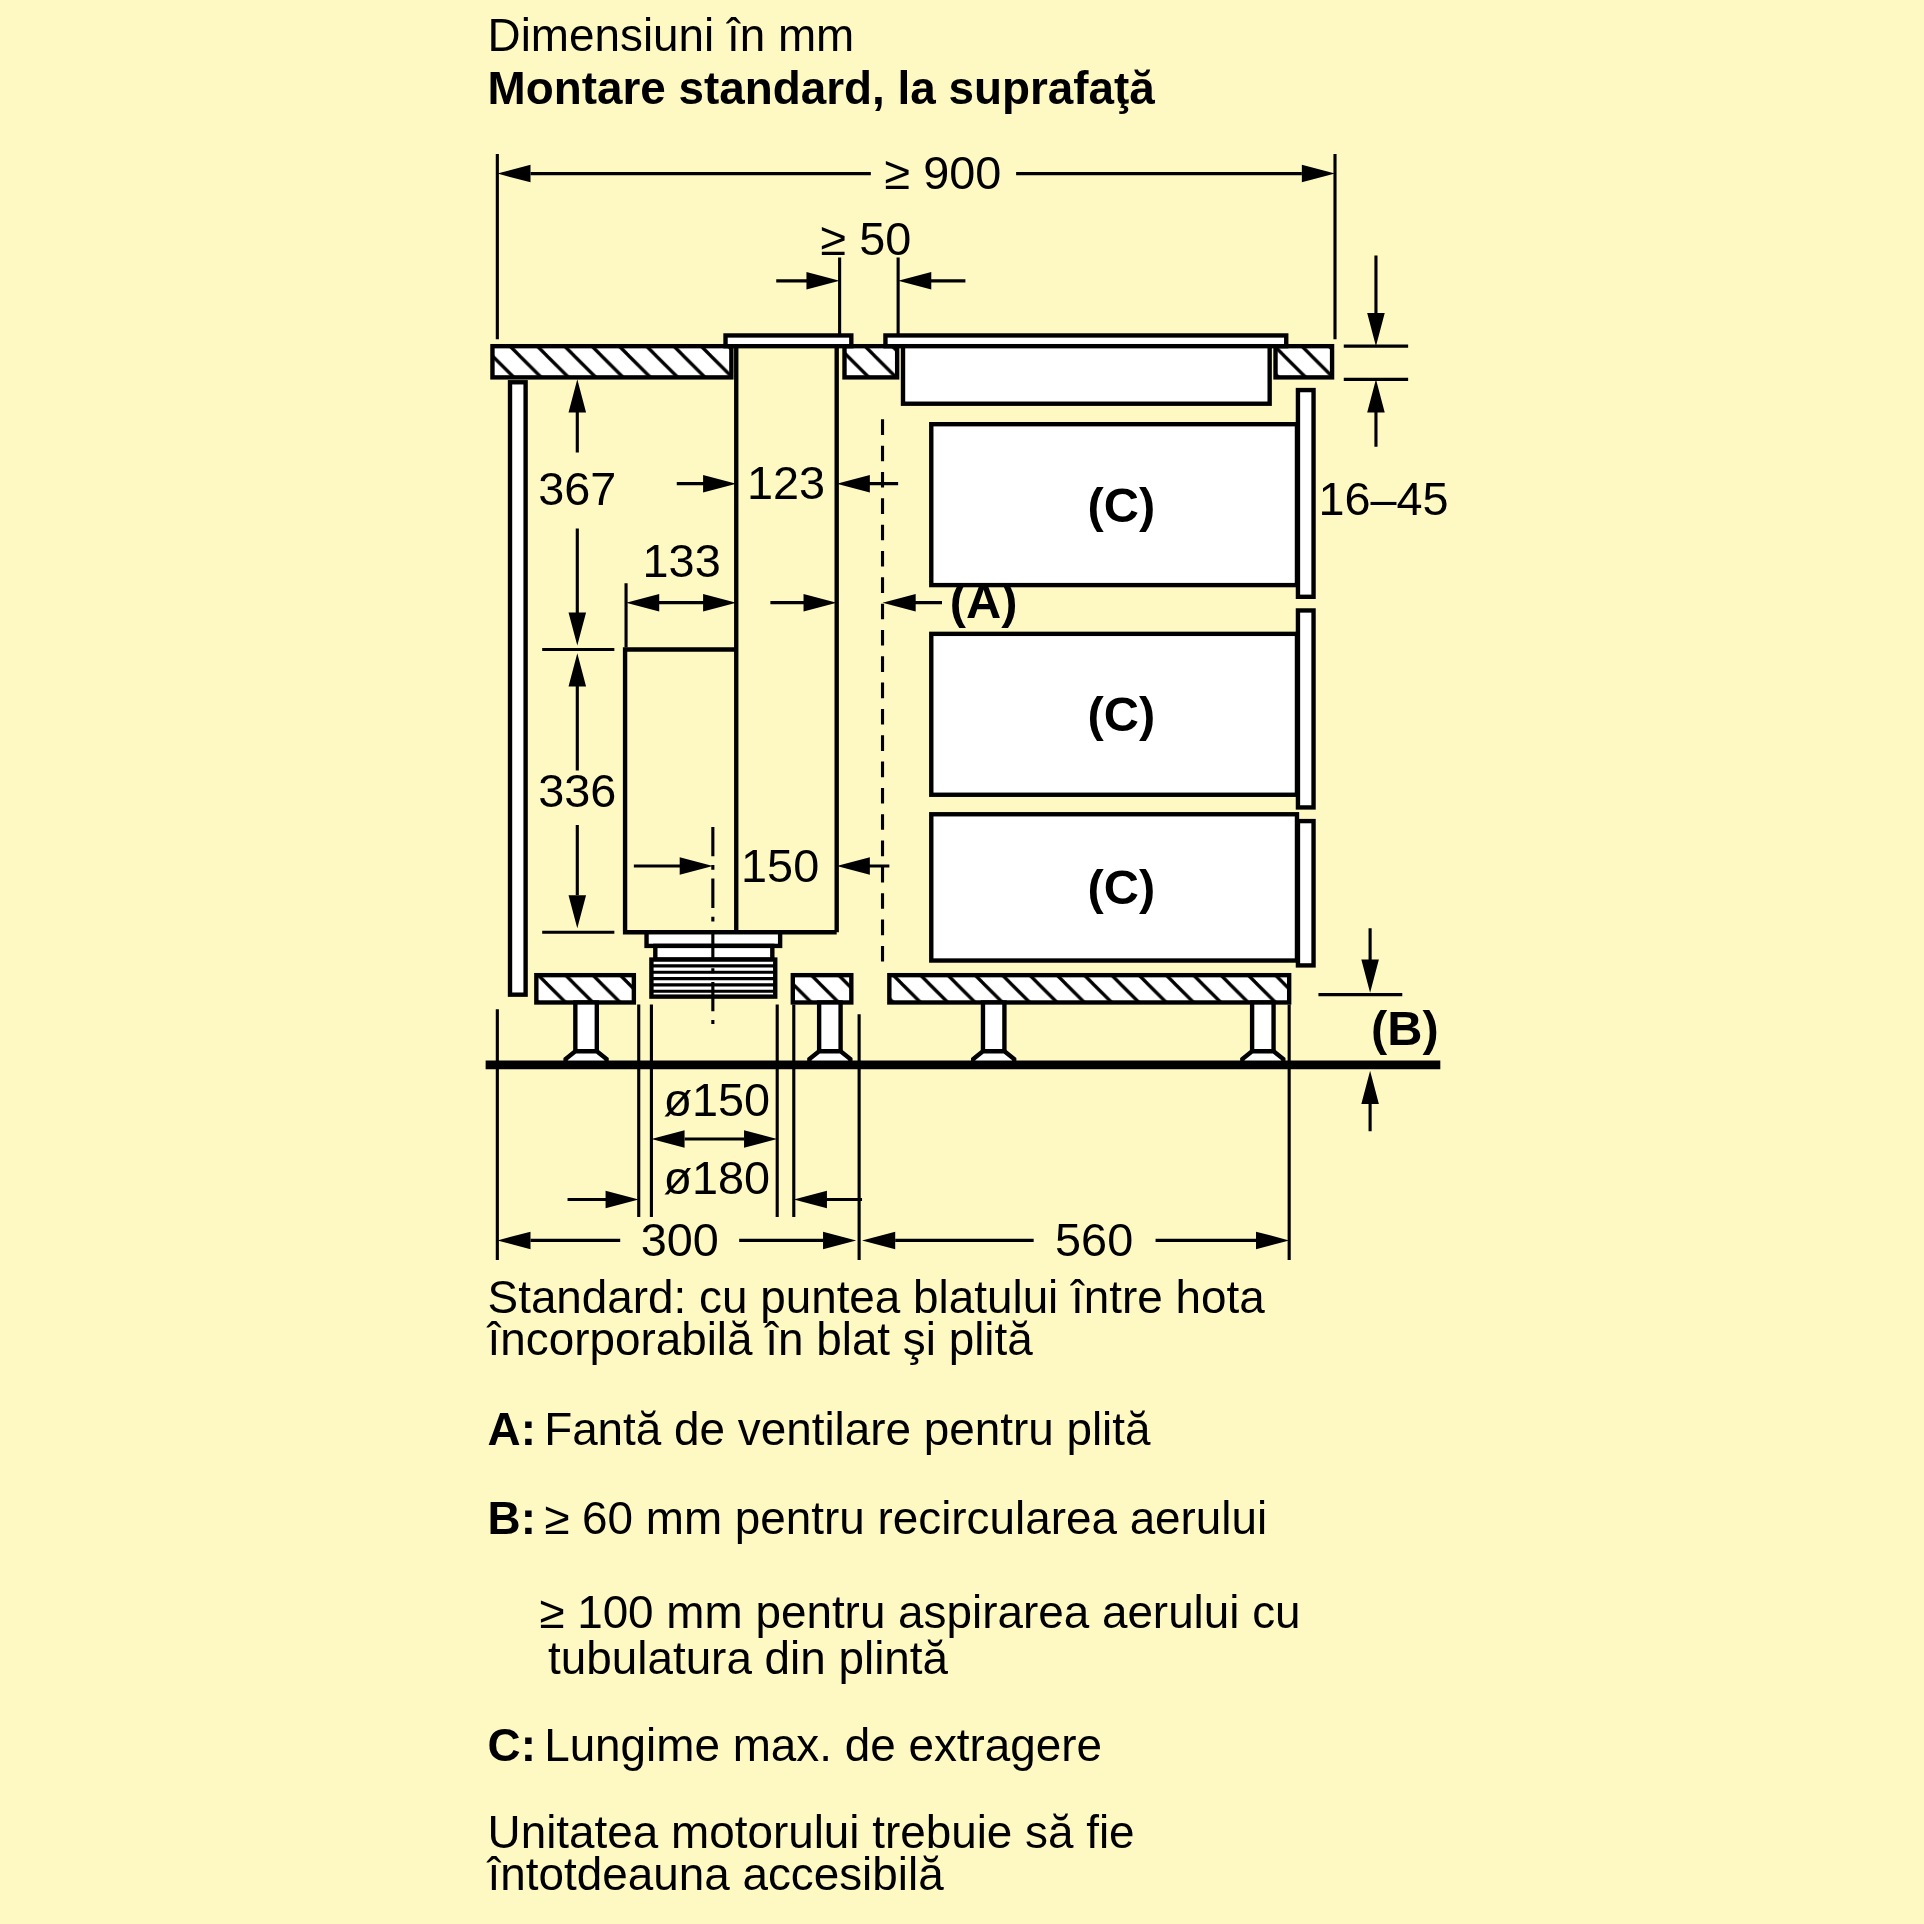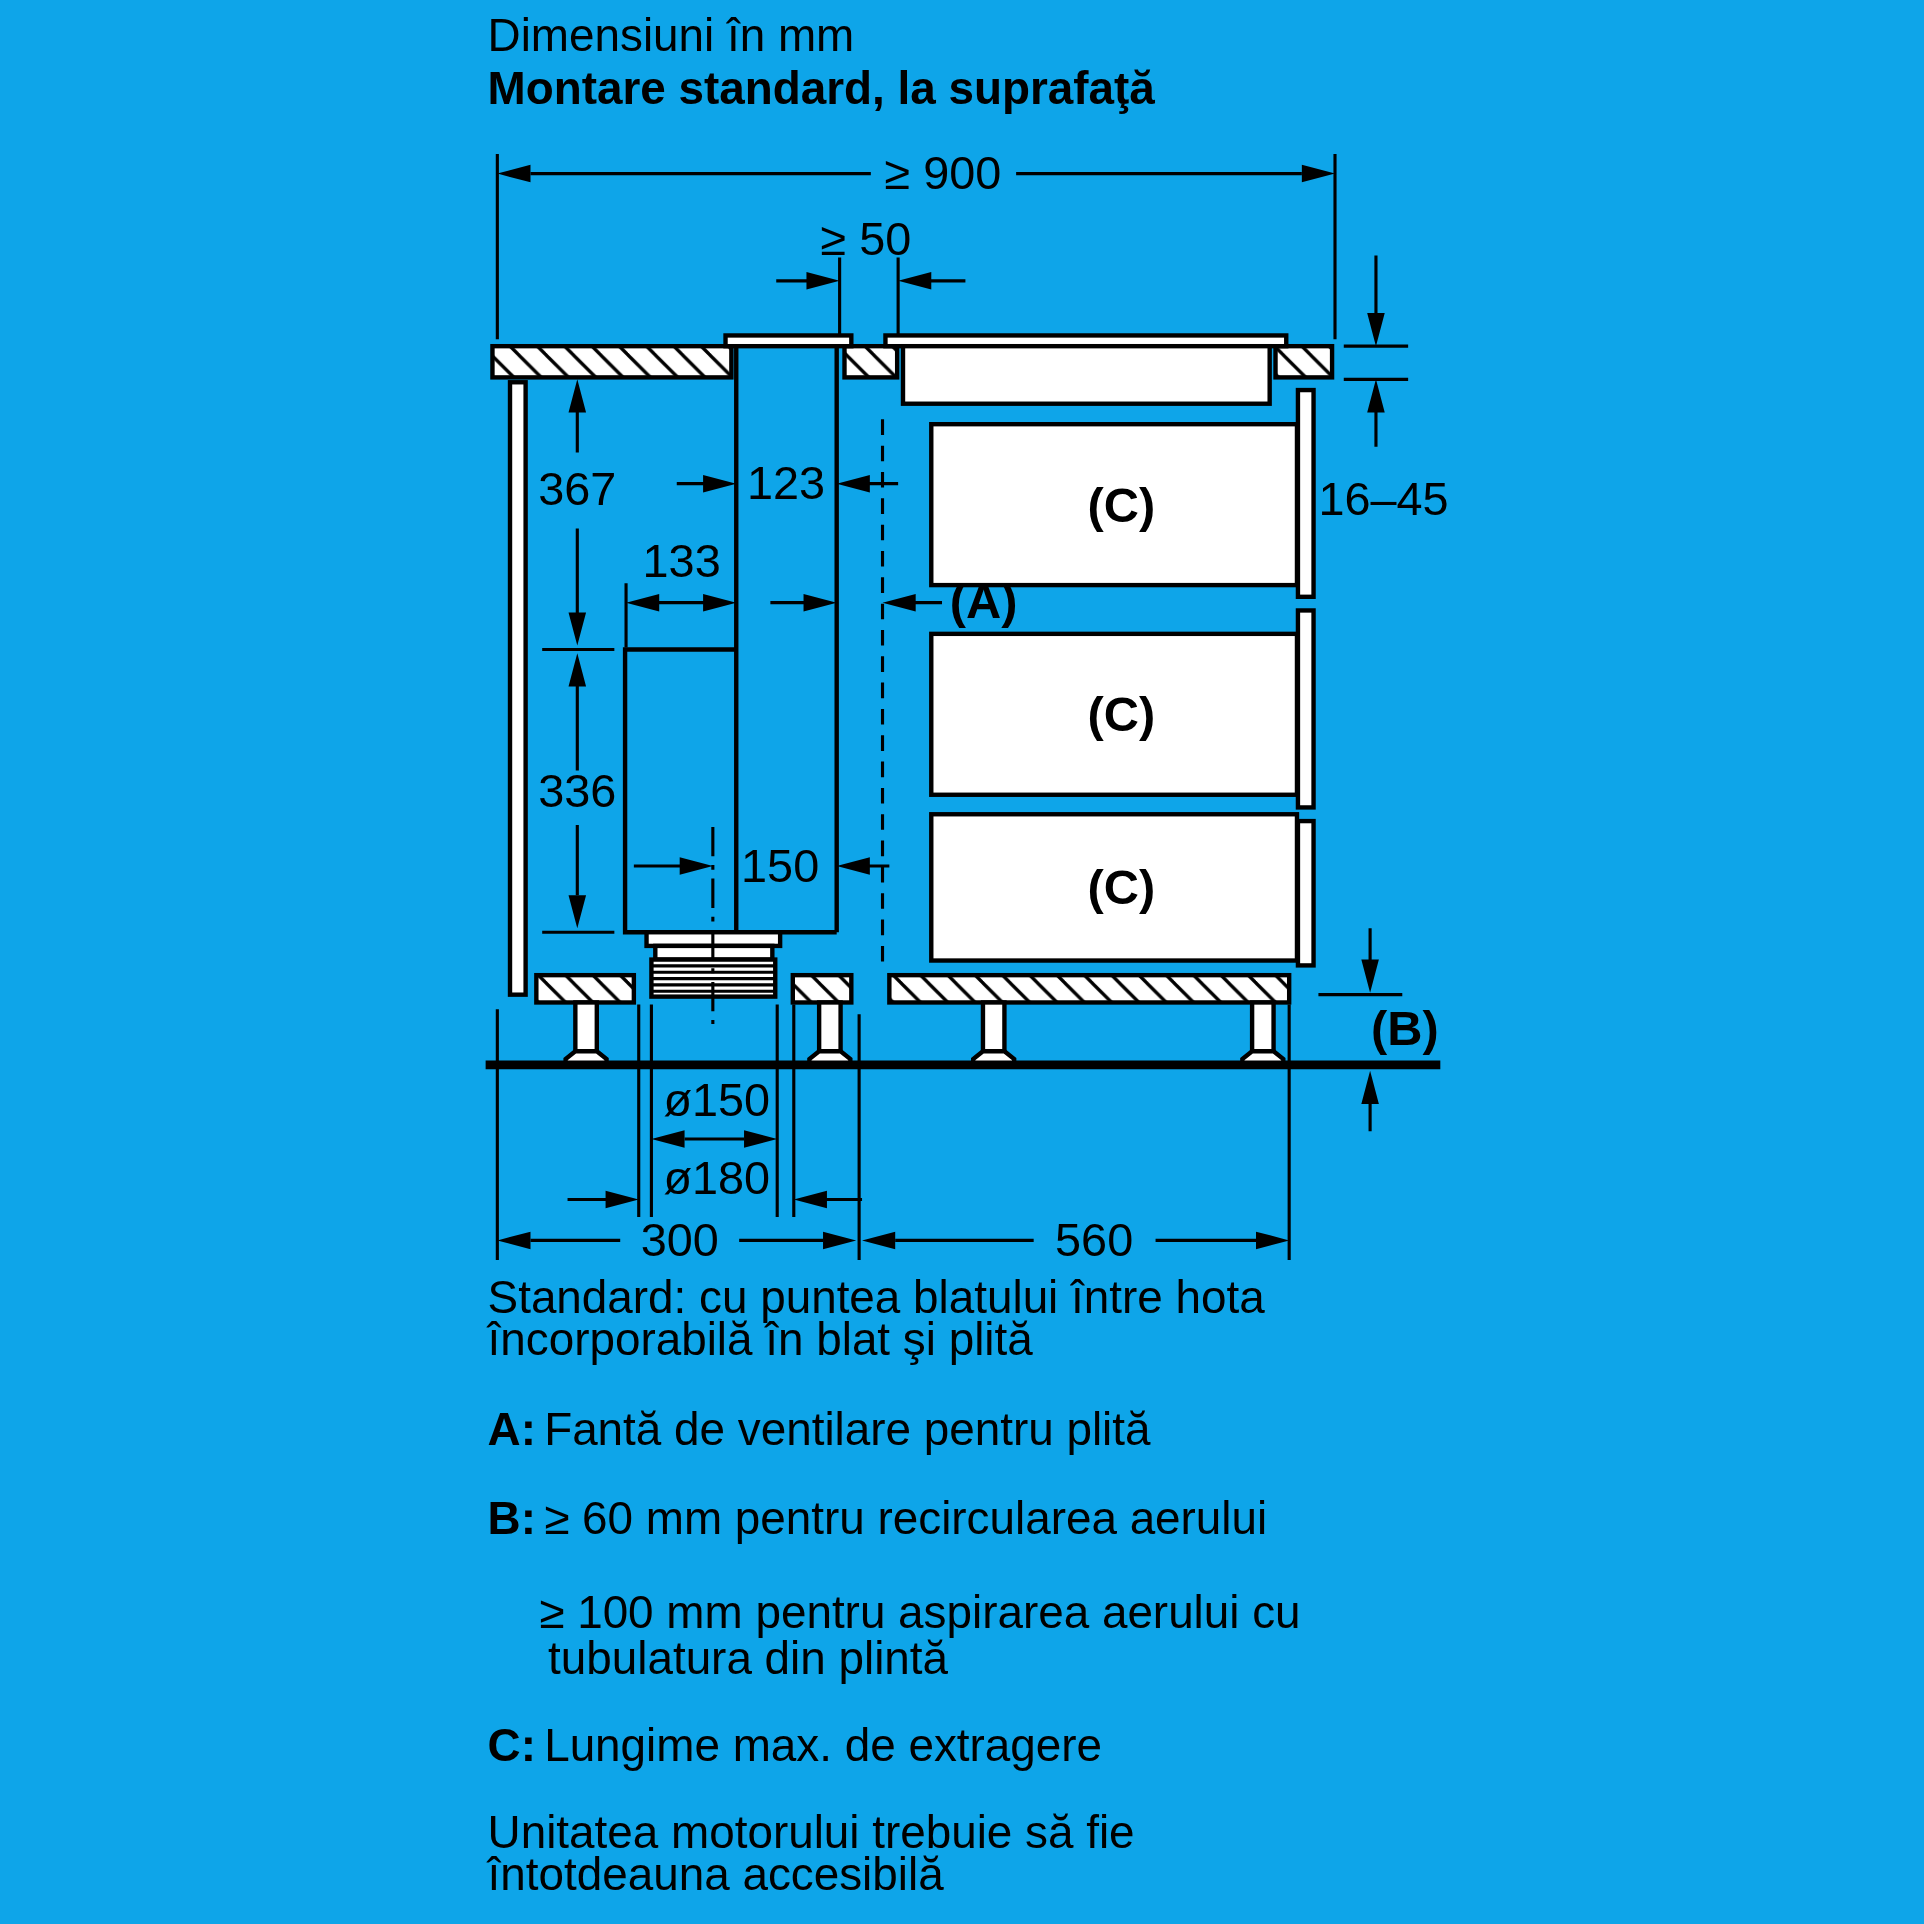--- a/index.html
+++ b/index.html
@@ -1,17 +1,17 @@
 <!DOCTYPE html>
 <html><head>
 <meta charset="utf-8">
 <style>
   html,body { margin:0; padding:0; background:#ffffff; }
   .page {
-    position:relative; width:1924px; height:1924px; background:#0ea5e9;
+    position:relative; width:1924px; height:1924px; background:#fef9c3;
     font-family:"Liberation Sans", sans-serif; overflow:hidden;
   }
   svg text {
     font-family:"Liberation Sans", sans-serif;
     fill:#000;
   }
   .t-dim   { font-size:48px; }
   .t-ref   { font-size:50px; font-weight:bold; }
   .t-head  { font-size:47px; }
   .t-head-b{ font-size:47px; font-weight:bold; }

